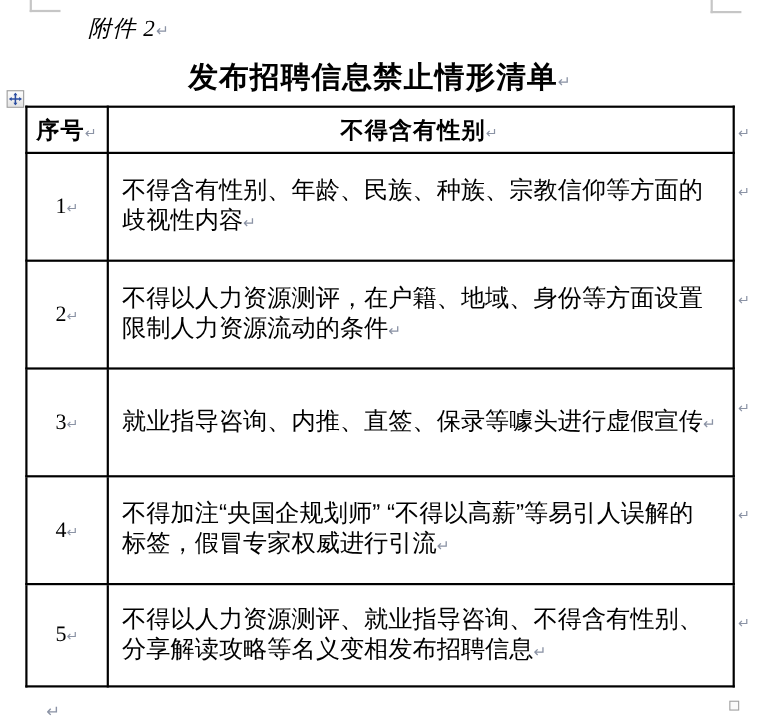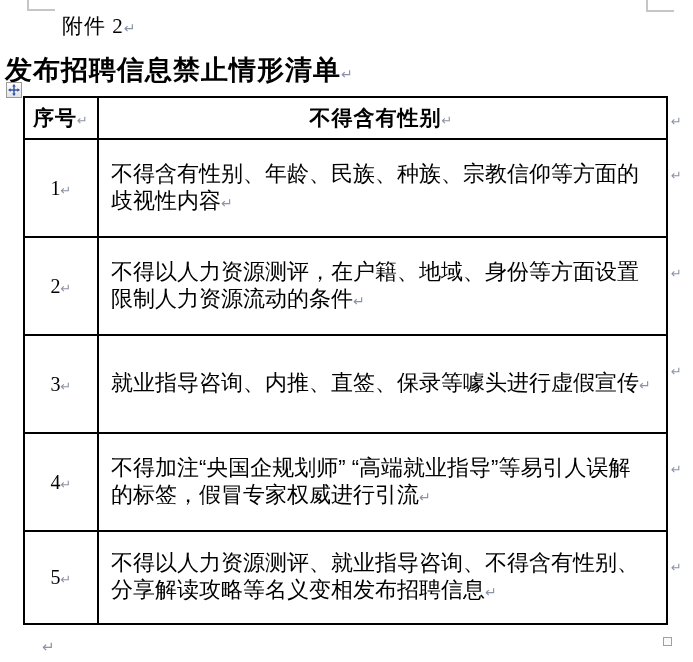--- a/index.html
+++ b/index.html
@@ -6,26 +6,26 @@
   body{
     width:693px;height:662px;background:#ffffff;position:relative;overflow:hidden;
     font-family:"Liberation Sans",sans-serif;color:#000;
   }
   
   .crop-mark{position:absolute;box-sizing:border-box;}
   .crop-tl{left:27px;top:0;width:28px;height:11px;border-left:2px solid #c6c6c6;border-bottom:2px solid #c6c6c6;}
   .crop-tr{left:646px;top:0;width:28px;height:12px;border-left:2px solid #c6c6c6;border-bottom:2px solid #c6c6c6;}
 
   .attachment{
-    position:absolute;left:62px;top:12px;
+    position:absolute;left:80px;top:12px;
     font-family:"Liberation Serif","DejaVu Serif",serif;
-    font-size:21px;letter-spacing:1px;white-space:nowrap;
+    font-size:21px;letter-spacing:1px;white-space:nowrap;font-style:italic;
   }
   .doc-title{
-    position:absolute;left:5px;top:52px;width:645px;
+    position:absolute;left:23px;top:52px;width:645px;text-align:center;
     font-size:27px;font-weight:bold;letter-spacing:1px;white-space:nowrap;
   }
   .pmark{color:#8b93a5;font-family:"DejaVu Sans",sans-serif;font-weight:normal;}
   .pmark.sm{font-size:13px;}
   .pmark.md{font-size:14px;}
 
   
   .move-handle{
     position:absolute;left:6px;top:82px;width:16px;height:16px;box-sizing:border-box;
     border:1px solid #9a9a9a;background:linear-gradient(#fdfdfd,#e3e3e3);
@@ -100,21 +100,21 @@
     <tr class="r">
       <td class="cell-no"><span>2</span><span class="pmark sm">↵</span></td>
       <td class="cell-content"><span>不得以人力资源测评，在户籍、地域、身份等方面设置限制人力资源流动的条件</span><span class="pmark md">↵</span></td>
     </tr>
     <tr class="r">
       <td class="cell-no"><span>3</span><span class="pmark sm">↵</span></td>
       <td class="cell-content"><span>就业指导咨询、内推、直签、保录等噱头进行虚假宣传</span><span class="pmark md">↵</span></td>
     </tr>
     <tr class="r">
       <td class="cell-no"><span>4</span><span class="pmark sm">↵</span></td>
-      <td class="cell-content"><span>不得加注“央国企规划师” “高端就业指导”等易引人误解的标签，假冒专家权威进行引流</span><span class="pmark md">↵</span></td>
+      <td class="cell-content"><span>不得加注“央国企规划师” “不得以高薪”等易引人误解的标签，假冒专家权威进行引流</span><span class="pmark md">↵</span></td>
     </tr>
     <tr class="r r5">
       <td class="cell-no"><span>5</span><span class="pmark sm">↵</span></td>
       <td class="cell-content"><span>不得以人力资源测评、就业指导咨询、不得含有性别、分享解读攻略等名义变相发布招聘信息</span><span class="pmark md">↵</span></td>
     </tr>
   </tbody>
 </table>
 
 <span class="pmark sm row-end-mark" style="top:114px;">↵</span>
 <span class="pmark sm row-end-mark" style="top:168px;">↵</span>

